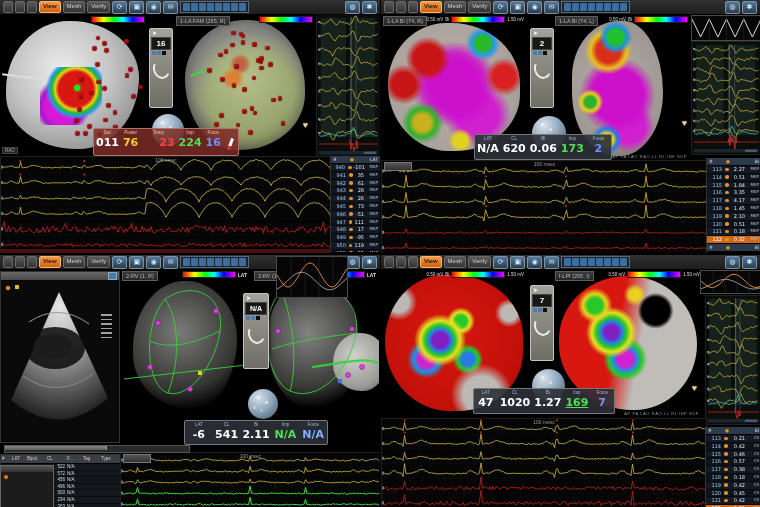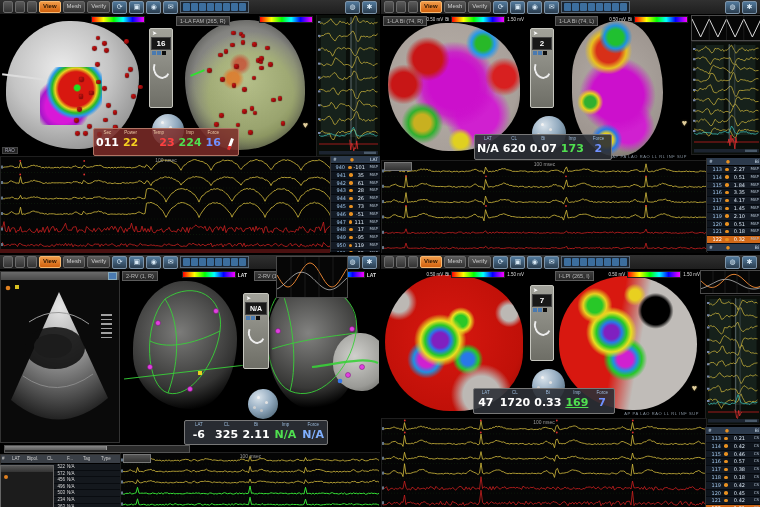--- a/index.html
+++ b/index.html
@@ -257,21 +257,21 @@
         <rect x="47" y="136.6" width="12" height="2.4" fill="#4a5a6a"></rect>
       </svg>
 
     <div class="statsbar abl" style="left:93px;top:128px;width:144px;height:26px">
         <div class="scell">
           <div class="slab">Sec</div>
           <div class="sval" style="color: rgb(255, 255, 255);">011</div>
         </div>
         <div class="scell">
           <div class="slab">Power</div>
-          <div class="sval" style="color: rgb(245, 208, 32);">22</div>
+          <div class="sval" style="color: rgb(245, 208, 32);">76</div>
         </div>
         <div class="scell">
           <div class="slab">Temp</div>
           <div class="sval" style="color: rgb(255, 64, 64); margin-left: 17px;">23</div>
         </div>
         <div class="scell">
           <div class="slab">Imp</div>
           <div class="sval" style="color: rgb(80, 224, 80);">224</div>
         </div>
         <div class="scell">
@@ -515,21 +515,21 @@
         <div class="scell">
           <div class="slab">LAT</div>
           <div class="sval" style="color: rgb(255, 255, 255);">N/A</div>
         </div>
         <div class="scell">
           <div class="slab">CL</div>
           <div class="sval" style="color: rgb(255, 255, 255);">620</div>
         </div>
         <div class="scell">
           <div class="slab">Bi</div>
-          <div class="sval" style="color: rgb(255, 255, 255);">0.07</div>
+          <div class="sval" style="color: rgb(255, 255, 255);">0.06</div>
         </div>
         <div class="scell">
           <div class="slab">Imp</div>
           <div class="sval" style="color: rgb(80, 224, 80);">173</div>
         </div>
         <div class="scell">
           <div class="slab">Force</div>
           <div class="sval" style="color: rgb(112, 144, 255);">2</div>
         </div>
       </div>
@@ -770,21 +770,21 @@
       </div>
     </div>
 
     <div class="statsbar" style="left:184px;top:165px;width:142px;height:23px">
         <div class="scell">
           <div class="slab">LAT</div>
           <div class="sval" style="color: rgb(255, 255, 255);">-6</div>
         </div>
         <div class="scell">
           <div class="slab">CL</div>
-          <div class="sval" style="color: rgb(255, 255, 255);">325</div>
+          <div class="sval" style="color: rgb(255, 255, 255);">541</div>
         </div>
         <div class="scell">
           <div class="slab">Bi</div>
           <div class="sval" style="color: rgb(255, 255, 255);">2.11</div>
         </div>
         <div class="scell">
           <div class="slab">Imp</div>
           <div class="sval" style="color: rgb(80, 224, 80);">N/A</div>
         </div>
         <div class="scell">
@@ -1015,25 +1015,25 @@
         <rect x="39" y="123.6" width="12" height="2.4" fill="#4a5a6a"></rect>
       </svg>
 
     <div class="statsbar" style="left:92px;top:133px;width:140px;height:24px">
         <div class="scell">
           <div class="slab">LAT</div>
           <div class="sval" style="color: rgb(255, 255, 255);">47</div>
         </div>
         <div class="scell">
           <div class="slab">CL</div>
-          <div class="sval" style="color: rgb(255, 255, 255);">1720</div>
+          <div class="sval" style="color: rgb(255, 255, 255);">1020</div>
         </div>
         <div class="scell">
           <div class="slab">Bi</div>
-          <div class="sval" style="color: rgb(255, 255, 255);">0.33</div>
+          <div class="sval" style="color: rgb(255, 255, 255);">1.27</div>
         </div>
         <div class="scell">
           <div class="slab">Imp</div>
           <div class="sval" style="color: rgb(80, 224, 80); text-decoration: underline;">169</div>
         </div>
         <div class="scell">
           <div class="slab">Force</div>
           <div class="sval" style="color: rgb(112, 144, 255);">7</div>
         </div>
       </div>

